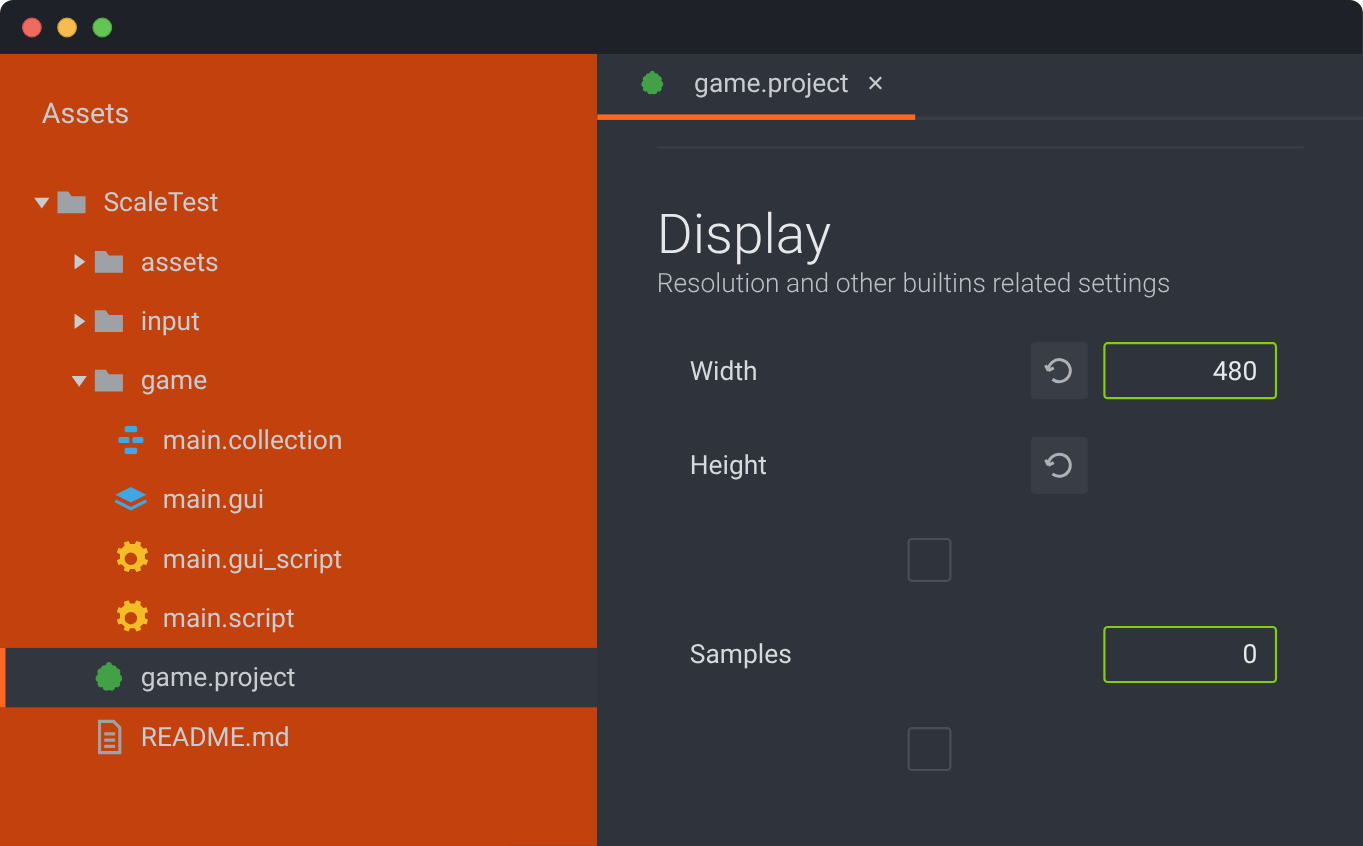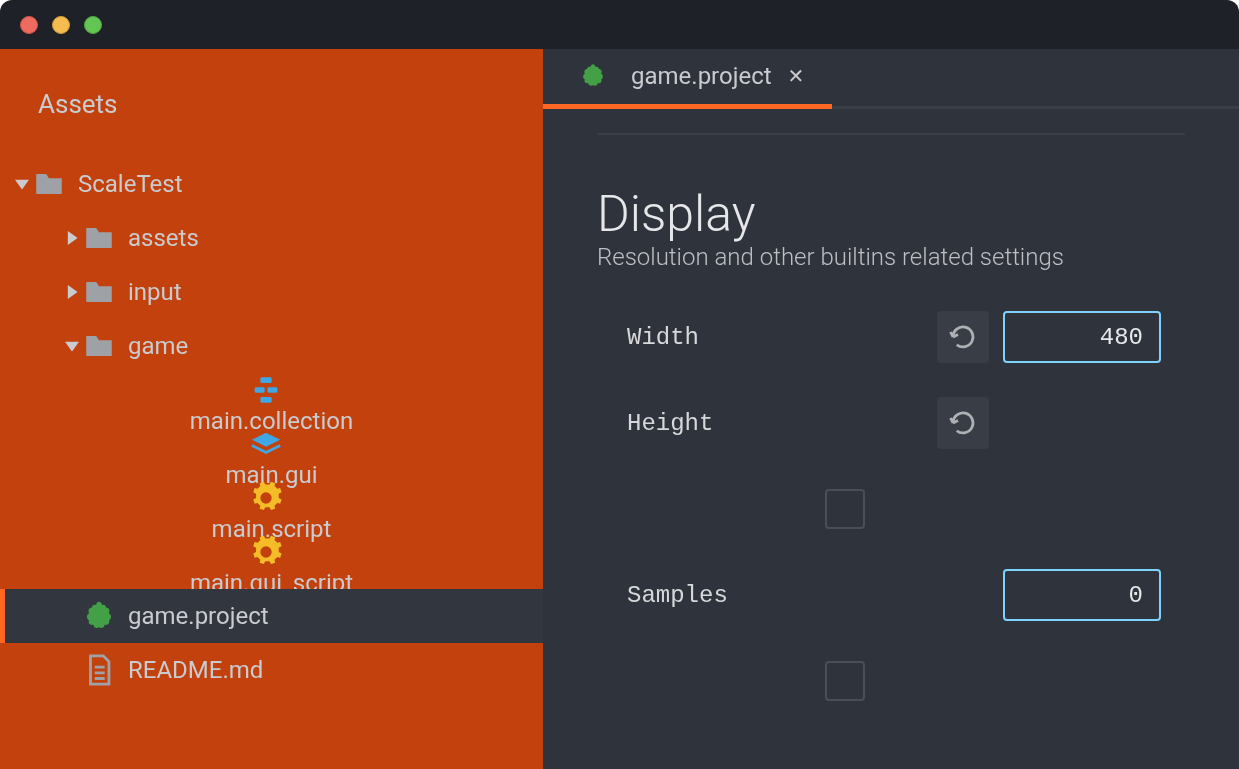--- a/index.html
+++ b/index.html
@@ -13,49 +13,49 @@
   .body { display:flex; height:720px; background:#272b33;}
   
   .sidebar { width:543px; background:#c2410c; color:#c5c7ca; display:flex; flex-direction:column; }
   .panel-title { font-size:26px; color:#c9cbcf; padding:40px 0 38px 38px; font-weight:400;}
   .tree { font-size:24px; color:#c9cbcf; }
   .tree-row { height:54px; display:flex; align-items:center; position:relative;}
   .tree-row.selected { background:#32363f;}
   .tree-row.selected::before { content:""; position:absolute; left:0; top:0; bottom:0; width:5px; background:#fd6623;}
   .arrow { width:20px; display:flex; justify-content:center; align-items:center;}
   .arrow svg { width:14px; height:14px; fill:#c9cbcf;}
-  .ind0 { padding-left:12px;}
+  .ind0 { padding-left:28px;}
   .ind1 { padding-left:62px;}
-  .ind2 { flex-direction:column;}
+  .ind2 { padding-left:82px;}
   .icon { width:34px; height:34px; display:flex; align-items:center; justify-content:center; margin-right:12px;}
   .label { font-size:24px; color:#c9cbcf;}
   .folder-svg { fill:#9ea1a6; }
   .puzzle-svg { fill:#9ea1a6; }
   .collection-svg { fill:#3fa7e6; }
   .gui-svg { fill:#3fa7e6; }
   .cog-svg { fill:#f4bd27; }
   .project-svg { fill:#43a047; }
   .doc-svg { fill:#9ea1a6;}
   
   .editor { flex:1; background:#2f333c; display:flex; flex-direction:column;}
   .tabbar { height:60px; display:flex; align-items:flex-end; padding-left:30px; border-bottom:3px solid #3a3e47;}
   .tab { height:60px; display:flex; align-items:center; gap:12px; padding:0 18px 0 6px; position:relative;}
   .tab-label { font-size:24px; color:#c9cbcf;}
   .tab-close { color:#c9cbcf; font-size:20px; padding:4px;}
   .tab-underline { position:absolute; left:-30px; right:-6px; bottom:-3px; height:5px; background:#fd6623;}
   .content { padding: 24px 54px 0 54px; overflow:hidden;}
   .divider { height:2px; background:#3a3e47; margin-bottom:50px;}
   .section-title { font-size:50px; font-weight:300; color:#e6e7e9; }
   .section-sub { font-size:24px; color:#bdbfc3; margin-bottom:40px; font-weight:300;}
-  .field { display:flex; align-items:center; margin-bottom:34px; padding-left:30px;font-family:Liberation Mono, monospace;}
+  .field { display:flex; align-items:center; margin-bottom:34px; padding-left:30px;}
   .field-label { font-size:24px; color:#d6d8da; flex:0 0 310px;}
   .reset-btn { width:52px; height:52px; background:#393d46; border-radius:4px; display:flex; align-items:center; justify-content:center; margin-right:14px;}
   .reset-btn.hidden { visibility:hidden;}
   .reset-btn svg { width:30px; height:30px; stroke:#aeb0b4; fill:none; stroke-width:2.2;}
-  .num-input { width:158px; height:52px; background:#2f333c; border:2px solid #7dd3fc; border-radius:4px; color:#e6e7e9; font-size:24px; text-align:right; padding:0 16px; font-family:inherit;}
+  .num-input { width:158px; height:52px; background:#2f333c; border:2px solid #84cc16; border-radius:4px; color:#e6e7e9; font-size:24px; text-align:right; padding:0 16px; font-family:inherit;}
   .checkbox { width:40px; height:40px; border:2px solid #4a4e58; border-radius:4px; background:#2f333c; margin-left:132px;}
 </style>
 </head>
 <body>
 
 <div class="window">
   <div class="titlebar">
     <div class="tl-btn tl-red"></div>
     <div class="tl-btn tl-yellow"></div>
     <div class="tl-btn tl-green"></div>
@@ -147,31 +147,31 @@
           <span class="label">main.gui</span>
         </div>
 
         <div class="tree-row ind2">
           <span class="arrow"></span>
           <span class="icon">
               <svg viewBox="0 0 24 24" class="cog-svg">
                 <path d="M12 8a4 4 0 1 0 0 8 4 4 0 0 0 0-8zm9 4l2 1-1 3-2-.5-2 2 .5 2-3 1-1-2h-3l-1 2-3-1 .5-2-2-2-2 .5-1-3 2-1v-3l-2-1 1-3 2 .5 2-2-.5-2 3-1 1 2h3l1-2 3 1-.5 2 2 2 2-.5 1 3-2 1z"></path>
               </svg>
             </span>
-          <span class="label">main.script</span>
+          <span class="label">main.gui_script</span>
         </div>
 
         <div class="tree-row ind2">
           <span class="arrow"></span>
           <span class="icon">
               <svg viewBox="0 0 24 24" class="cog-svg">
                 <path d="M12 8a4 4 0 1 0 0 8 4 4 0 0 0 0-8zm9 4l2 1-1 3-2-.5-2 2 .5 2-3 1-1-2h-3l-1 2-3-1 .5-2-2-2-2 .5-1-3 2-1v-3l-2-1 1-3 2 .5 2-2-.5-2 3-1 1 2h3l1-2 3 1-.5 2 2 2 2-.5 1 3-2 1z"></path>
               </svg>
             </span>
-          <span class="label">main.gui_script</span>
+          <span class="label">main.script</span>
         </div>
 
         <div class="tree-row ind1 selected">
           <span class="arrow"></span>
           <span class="icon">
               <svg viewBox="0 0 24 24" class="project-svg">
                 <path d="M12 2c1 0 2 1 2 2 1 0 3 0 3 2 2 0 3 2 2 4 2 1 2 4 0 5 1 2-1 4-3 3 0 2-2 3-4 2-2 1-4 0-4-2-2 1-4-1-3-3-2-1-2-4 0-5-1-2 0-4 2-4 0-2 2-2 3-2 0-1 1-2 2-2z"></path>
               </svg>
             </span>
           <span class="label">game.project</span>

